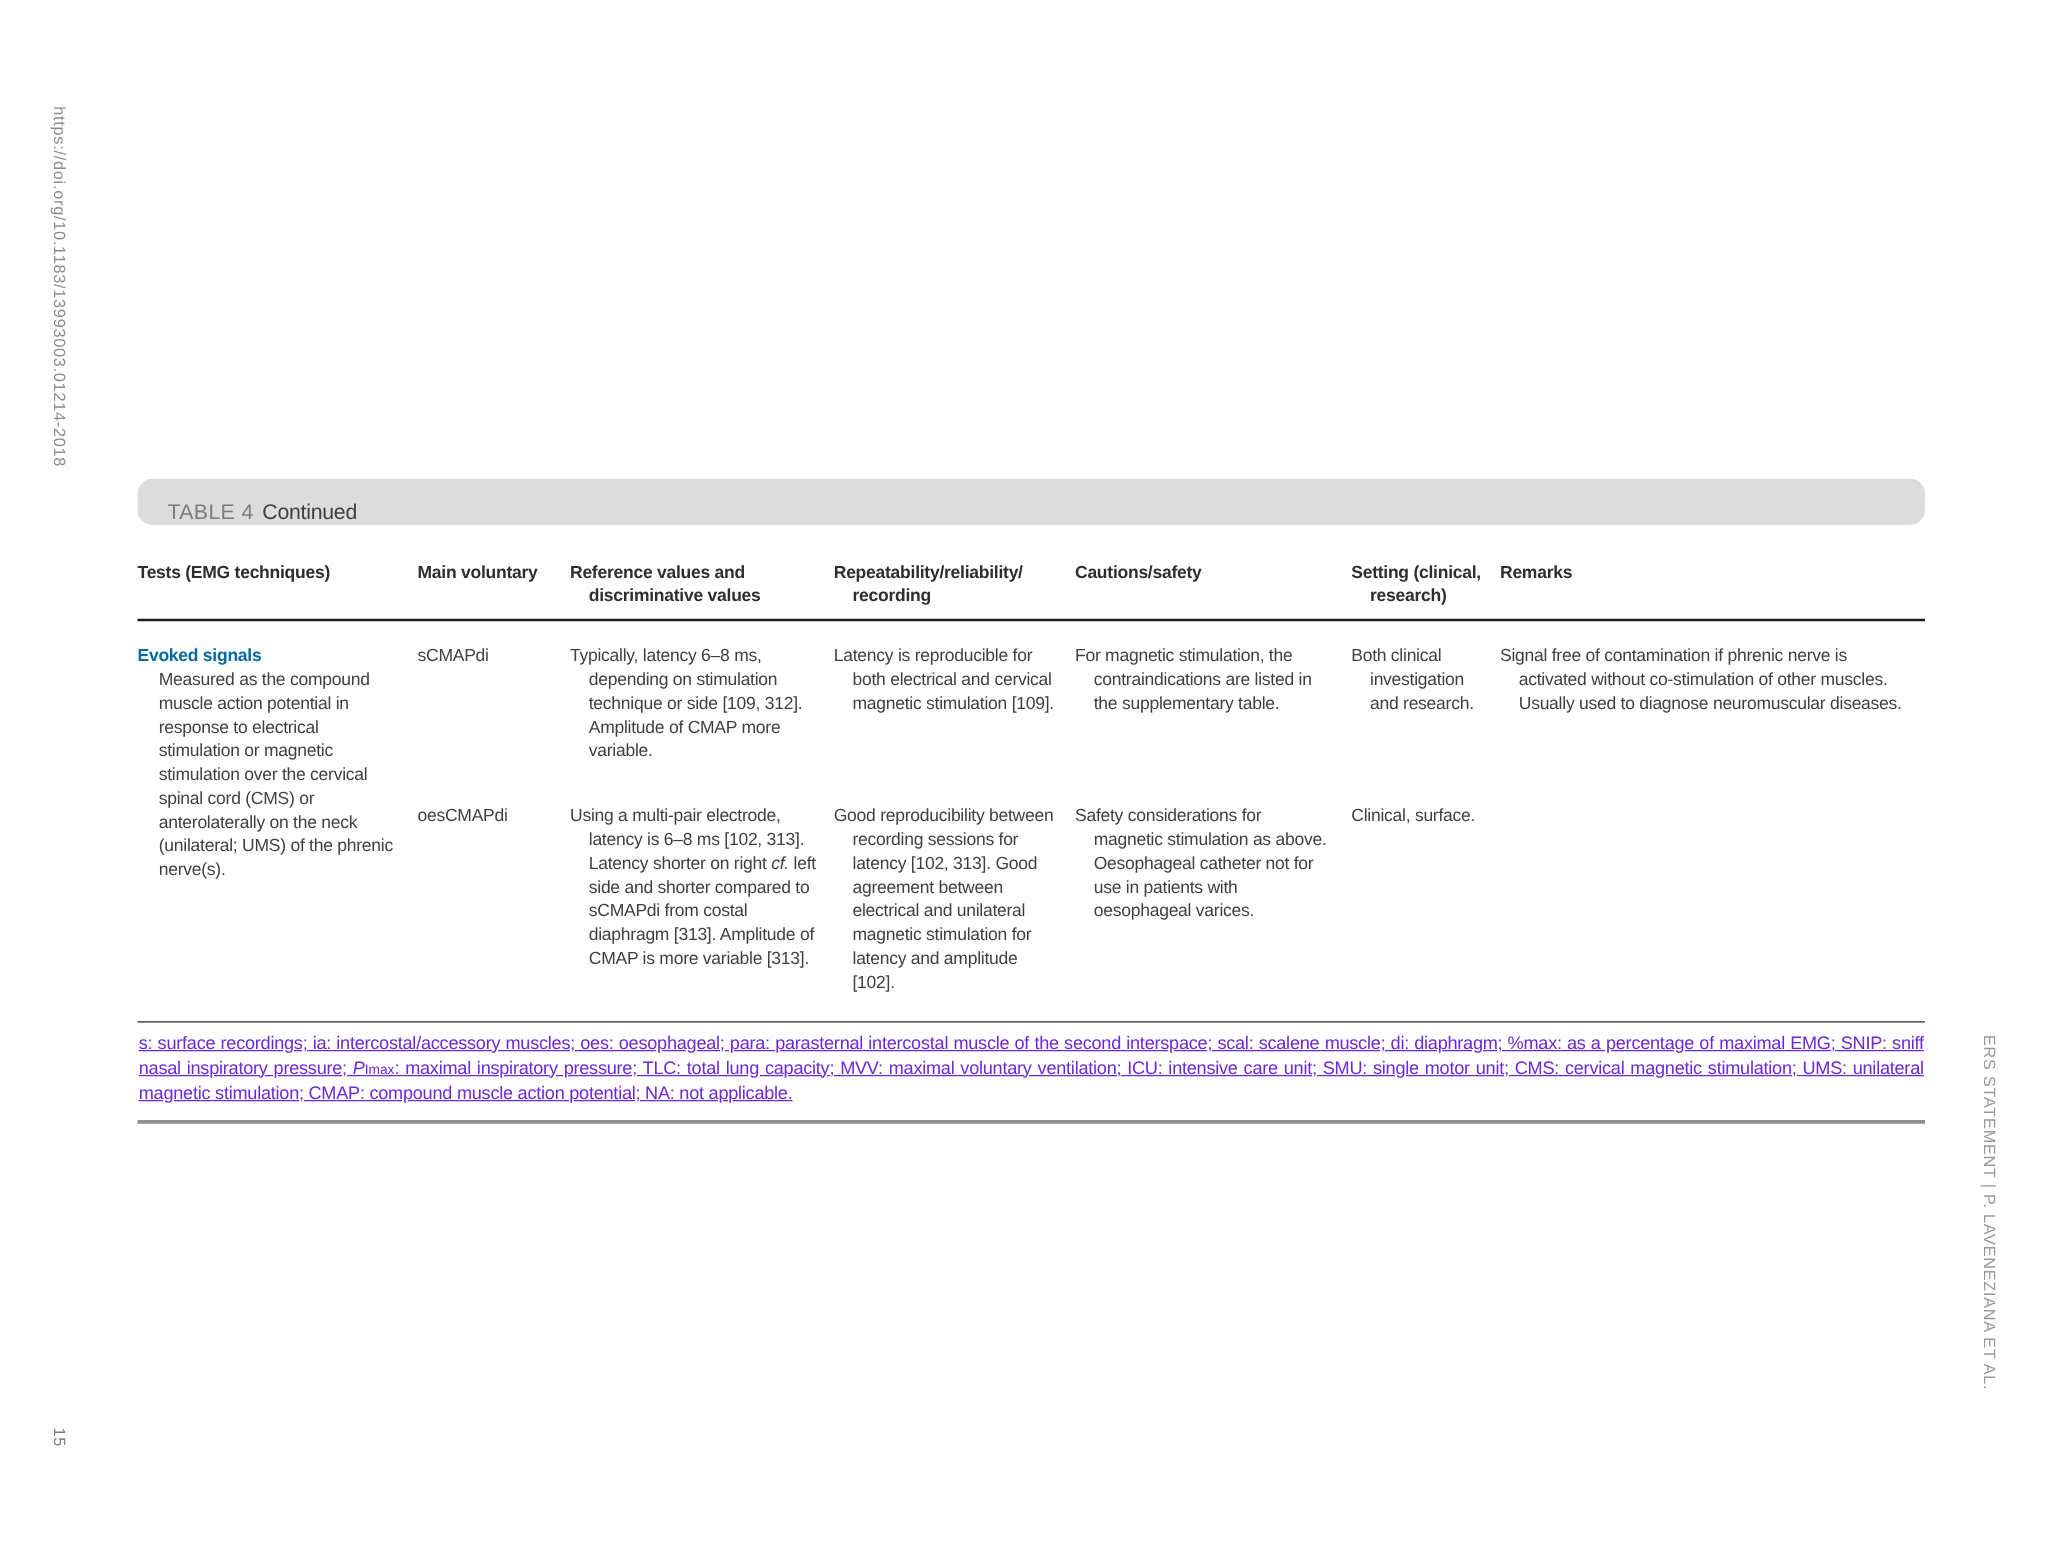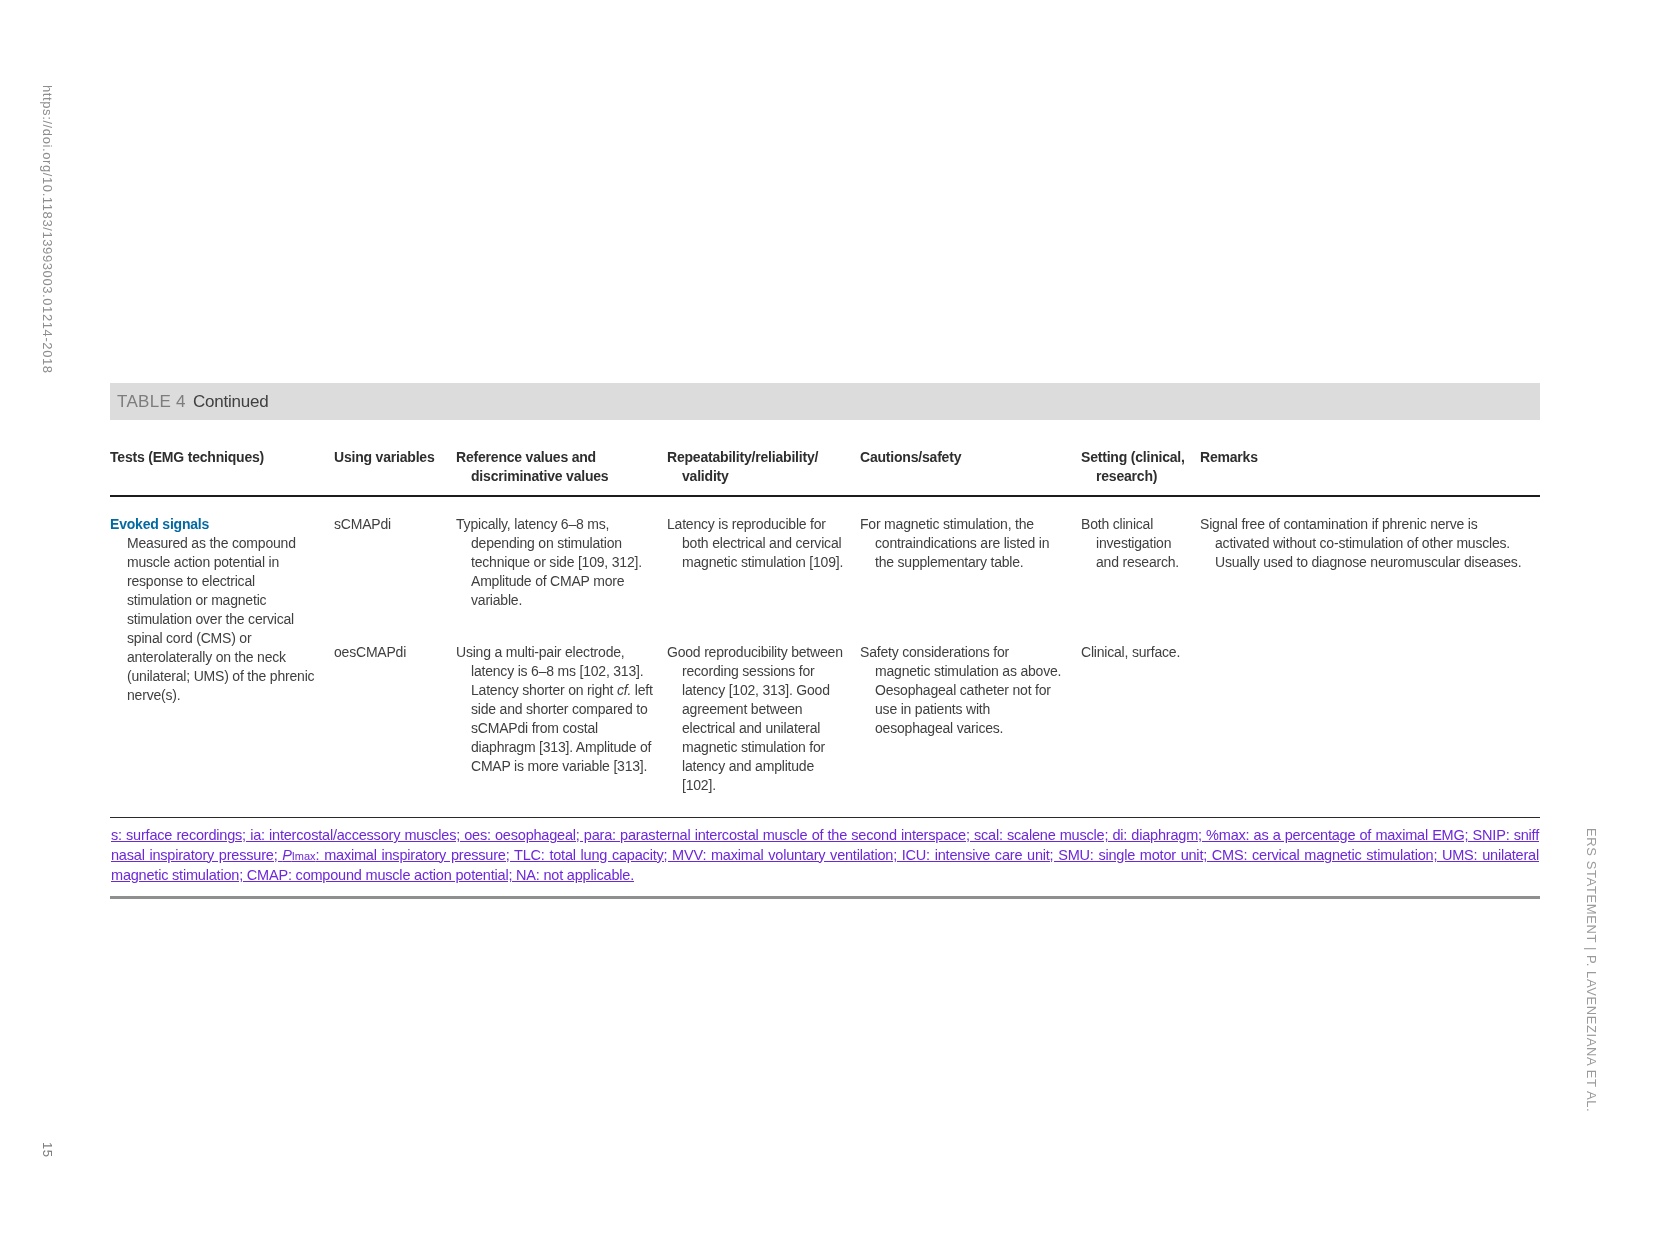--- a/index.html
+++ b/index.html
@@ -29,23 +29,24 @@
   
   .table-wrap {
     position: absolute;
     left: 110px; top: 383px;
     width: 1430px;
   }
   .title-bar {
     height: 37px;
     background: #dcdcdc;
     display: flex;
-    align-items: center;
-    padding-left: 7px;
+    align-items: flex-end;
+    padding-left: 24px;
     font-size: 17px;
+    border-radius: 12px;
   }
   .title-prefix { color: #7d7d7d; margin-right: 7px; letter-spacing: 0.3px; }
   .title-suffix { color: #404040; }
 
   .grid {
     display: grid;
     grid-template-columns: 224px 122px 211px 193px 221px 119px 1fr;
   }
   .cell { padding-right: 14px; }
 
@@ -97,23 +98,23 @@
 
 <div class="table-wrap">
 
   <div class="title-bar">
     <span class="title-prefix">TABLE 4</span>
     <span class="title-suffix">Continued</span>
   </div>
 
   <div class="thead grid">
     <div class="cell hang">Tests (EMG techniques)</div>
-    <div class="cell hang">Using variables</div>
+    <div class="cell hang">Main voluntary</div>
     <div class="cell hang">Reference values and discriminative values</div>
-    <div class="cell hang">Repeatability/reliability/ validity</div>
+    <div class="cell hang">Repeatability/reliability/ recording</div>
     <div class="cell hang">Cautions/safety</div>
     <div class="cell hang">Setting (clinical, research)</div>
     <div class="cell hang">Remarks</div>
   </div>
 
   <div class="tbody">
     <div class="grid">
 
       <div class="cell col-tests">
         <div class="bold-lead">Evoked signals</div>

